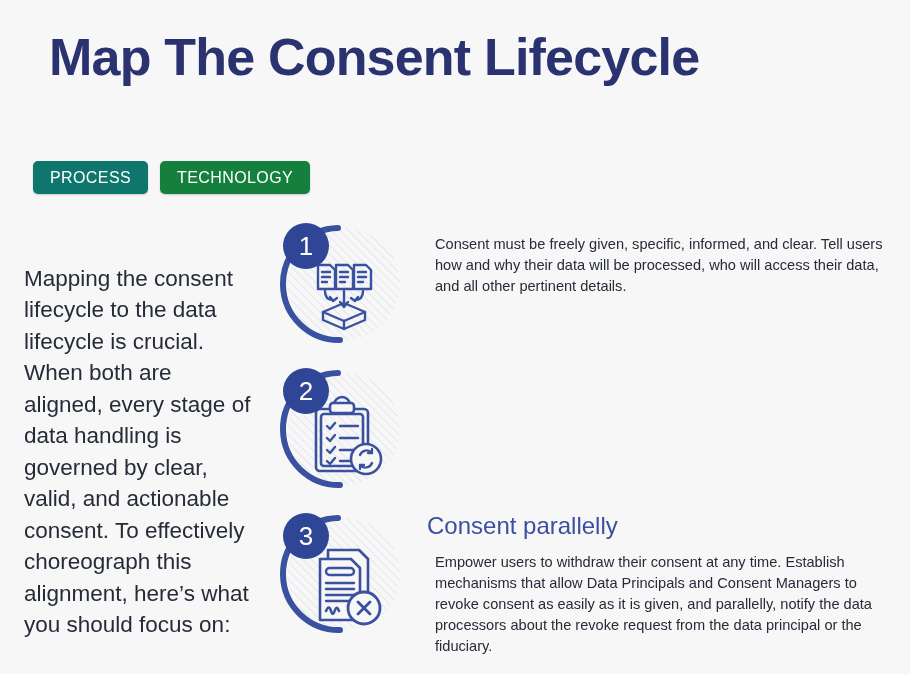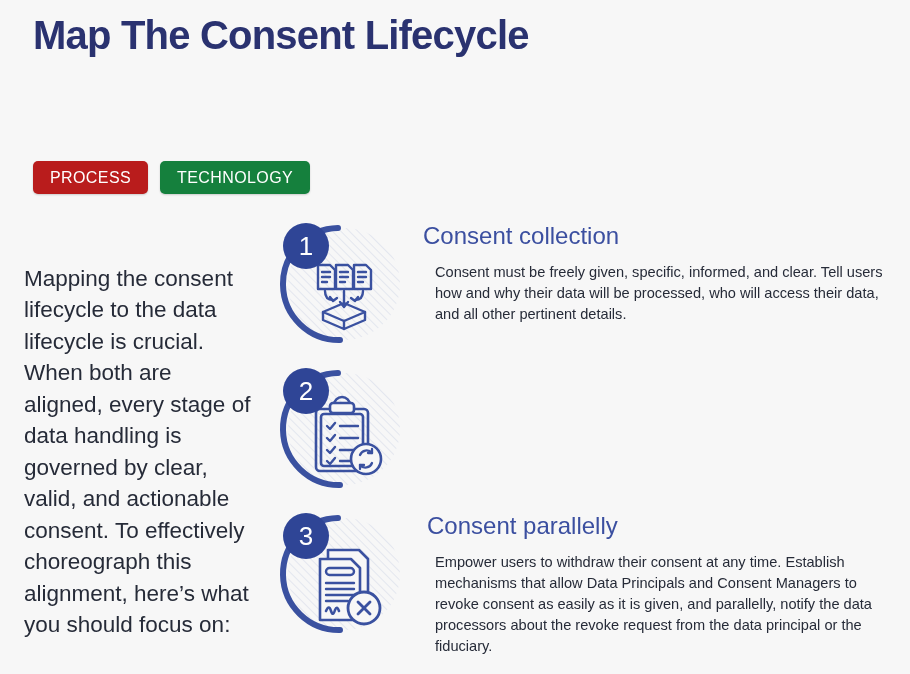--- a/index.html
+++ b/index.html
@@ -16,25 +16,25 @@
   }
 
   
   .header {
     position: absolute;
     left: 33px;
     top: 12px;
     width: 830px;
   }
   .page-title {
-    margin: 0;
+    margin: 16px;
     color: #2a3270;
     font-family: "Liberation Sans", sans-serif;
     font-weight: 700;
-    font-size: 40px;
+    font-size: 52px;
     line-height: 1.15;
     letter-spacing: -0.8px;
   }
   .page-title .line2 { display: block; }
 
   .badge-row {
     position: absolute;
     left: 33px;
     top: 161px;
     display: flex;
@@ -49,21 +49,21 @@
     padding: 0 17px;
     border-radius: 5px;
     color: #ffffff;
     font-size: 16px;
     font-weight: 400;
     letter-spacing: 0.4px;
     font-family: "Liberation Sans", sans-serif;
     box-shadow: 0 1px 2px rgba(0,0,0,0.18);
     white-space: nowrap;
   }
-  .badge-process    { background: #b91c1c; }
+  .badge-process    { background: #0f766e; }
   .badge-technology { background: #15803d; }
 
   
   .content {
     position: absolute;
     left: 0;
     top: 218px;
     width: 910px;
   }
   .intro {
@@ -184,21 +184,20 @@
               <path d="M80 77 l-3 4 l-4 -3"></path>
           </g>
           <g fill="none" stroke="#3a51a0" stroke-width="2.4" stroke-linejoin="round" stroke-linecap="round">
             <path d="M45 92 l21 -9 l21 9 l-21 9 z"></path>
             <path d="M45 92 v8 l21 9 v-8"></path>
             <path d="M87 92 v8 l-21 9"></path>
           </g>
         </svg>
       </div>
       <div class="step-body">
-        <h2 class="step-heading">Consent collection</h2>
         <p class="step-text">Consent must be freely given, specific, informed, and clear. Tell users how and why their data will be processed, who will access their data, and all other pertinent details.</p>
       </div>
       <svg width="128" height="128" viewBox="0 0 128 128" style="position:absolute;left:0;top:0;pointer-events:none;">
         <circle cx="28" cy="26" r="23" fill="#2f4596"></circle>
         <text class="num-label" x="28" y="35" text-anchor="middle">1</text>
       </svg>
     </div>
 
     <div class="step step-2">
       <div class="step-icon">

